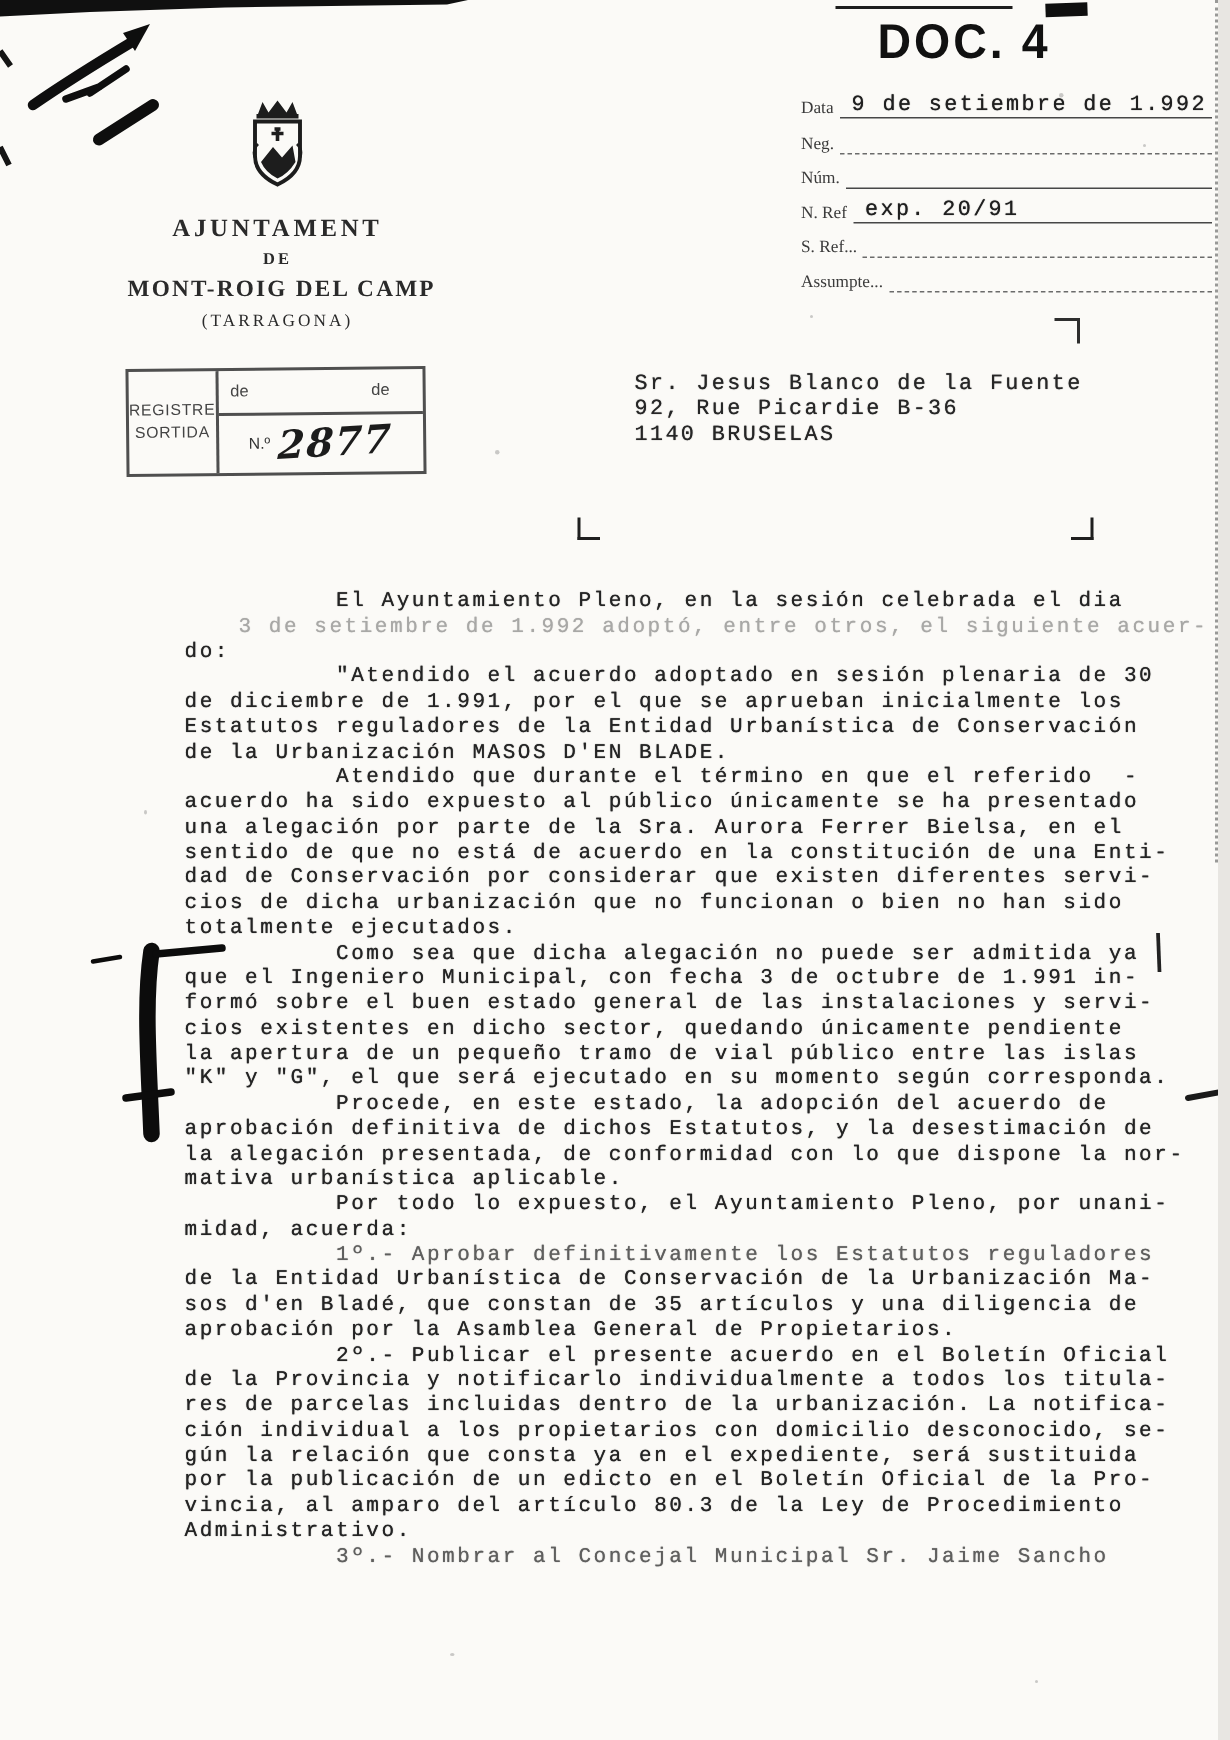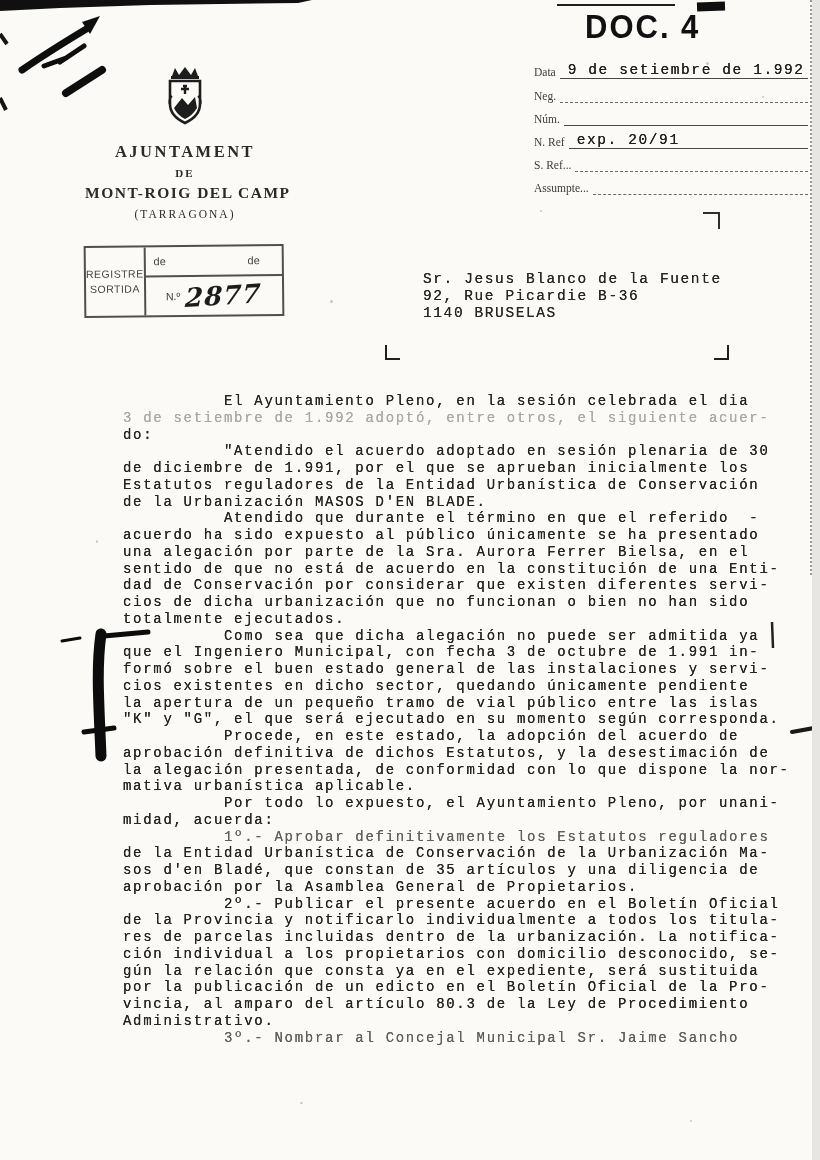--- a/index.html
+++ b/index.html
@@ -8,21 +8,20 @@
     position:relative;
     width:812px;height:1160px;
     background:#fbfaf7;
     overflow:hidden;
     font-family:"Liberation Sans", sans-serif;
   }
   .mono{
     font-family:"Liberation Mono","DejaVu Sans Mono",monospace;
     color:#262626;
     text-shadow:0 0 .6px #333;
-    margin-top:23px;
   }
   
   #doc-label{
     position:absolute;left:585px;top:10px;
     font-family:"Liberation Sans","DejaVu Sans",sans-serif;
     font-weight:bold;font-size:31px;letter-spacing:2px;color:#111;
     transform:scaleY(1.05);
   }
   #doc-topline{position:absolute;left:557px;top:4px;width:118px;height:2px;background:#1d1d1d;}
   #corner-blob{position:absolute;left:697px;top:2px;width:28px;height:9px;background:#0f0f0f;transform:rotate(-2deg);}
@@ -89,21 +88,21 @@
   #mark-top-right{left:703px;top:212px;width:15px;height:15px;border-top:2px solid #2e2e2e;border-right:2px solid #2e2e2e;}
   #mark-bot-left{left:385px;top:345px;width:13px;height:13px;border-left:2.5px solid #1f1f1f;border-bottom:2.5px solid #1f1f1f;}
   #mark-bot-right{left:714px;top:345px;width:13px;height:13px;border-right:2.5px solid #1f1f1f;border-bottom:2.5px solid #1f1f1f;}
   
   #body-text{position:absolute;left:123px;top:393px;width:680px;}
   .body-line{
     font-family:"Liberation Mono","DejaVu Sans Mono",monospace;
     font-size:14px;letter-spacing:1.7px;line-height:16.75px;height:16.75px;
     white-space:pre;color:#242424;text-shadow:0 0 .6px #2b2b2b;
   }
-  .body-line.faded{opacity:.38;filter:blur(.3px);}
+  .body-line.faded{opacity:.38;filter:blur(.3px);margin-left:36px;}
   .body-line.partial{opacity:.72;}
   
   .speck{position:absolute;background:#555;border-radius:50%;opacity:.3;}
 </style>
 </head>
 <body>
 
 <div id="page">
 
   <svg width="820" height="1160" style="position:absolute;left:0;top:0;pointer-events:none;" aria-hidden="true">

